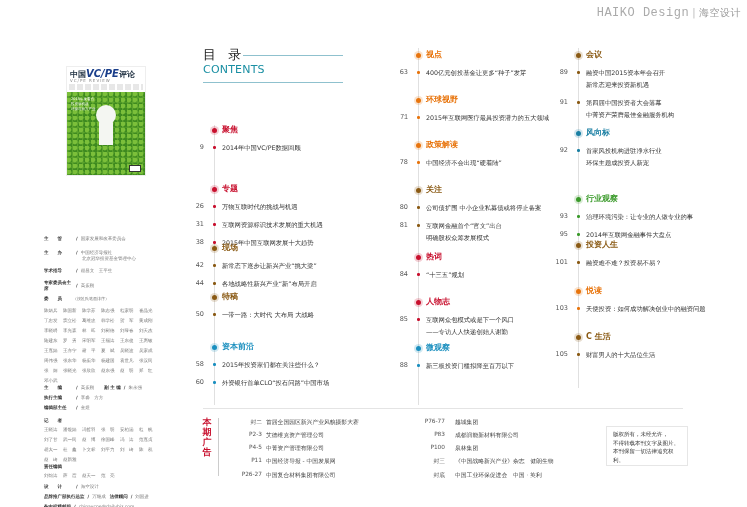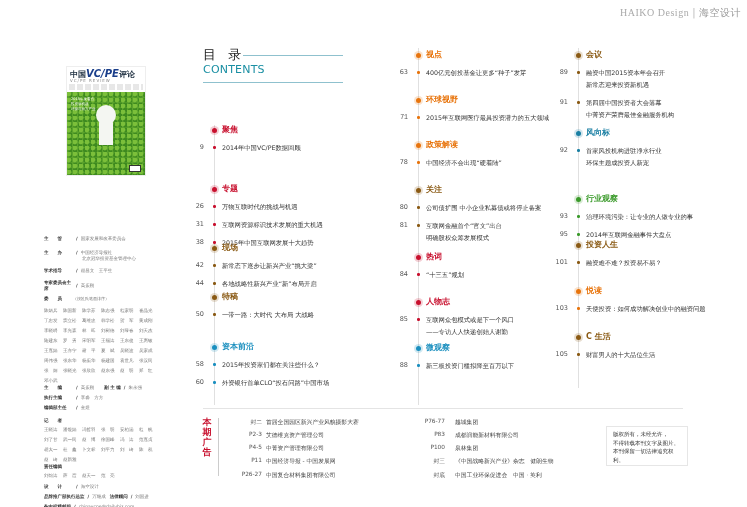--- a/index.html
+++ b/index.html
@@ -2,21 +2,21 @@
 <html><head>
 <meta charset="utf-8">
 <style>
   html, body { margin:0; padding:0; }
   body { width:747px; height:507px; background:#ffffff; position:relative; overflow:hidden;
          font-family:"DejaVu Sans", "Liberation Sans", sans-serif; color:#333; }
   .abs { position:absolute; }
 
   
   .brand { right:6px; top:6px; font-size:10px; color:#999; letter-spacing:0.5px; white-space:nowrap; }
-  .brand .b1 { font-family:Liberation Serif, serif; font-size:10px; color:#aaa; }
+  .brand .b1 { font-family:Liberation Mono, monospace; font-size:12px; color:#aaa; }
   .brand .sep { color:#bbb; margin:0 3px; }
 
   
   .cover { left:66px; top:66px; width:78px; height:108px; border:1px solid #eee; background:#fff; }
   .cover .logo { position:absolute; left:3px; top:1px; font-size:8px; font-weight:bold; color:#234; white-space:nowrap; }
   .cover .logo .vc { color:#1a3e8a; font-style:italic; font-size:10px; }
   .cover .logo2 { position:absolute; left:3px; top:11px; font-size:4px; color:#888; letter-spacing:1px; white-space:nowrap; }
   .cover .strip { position:absolute; left:2px; right:2px; top:17px; height:6px; background:repeating-linear-gradient(90deg,#ddd 0 6px,#fff 6px 8px); opacity:0.7; }
   .cover .green { position:absolute; left:0; right:0; top:25px; bottom:0;
        background: radial-gradient(circle at 30% 30%, #7bbf3a 0 2px, transparent 3px) 0 0/6px 6px,

